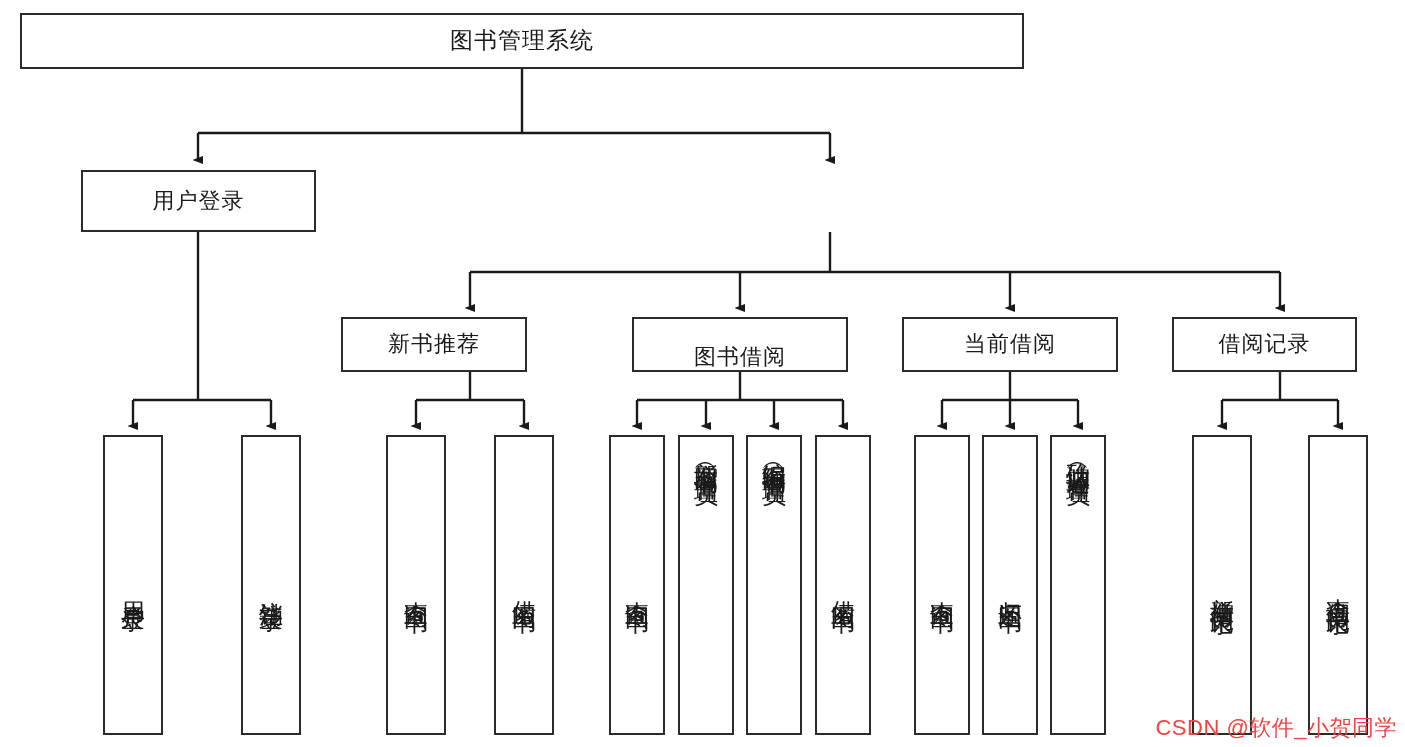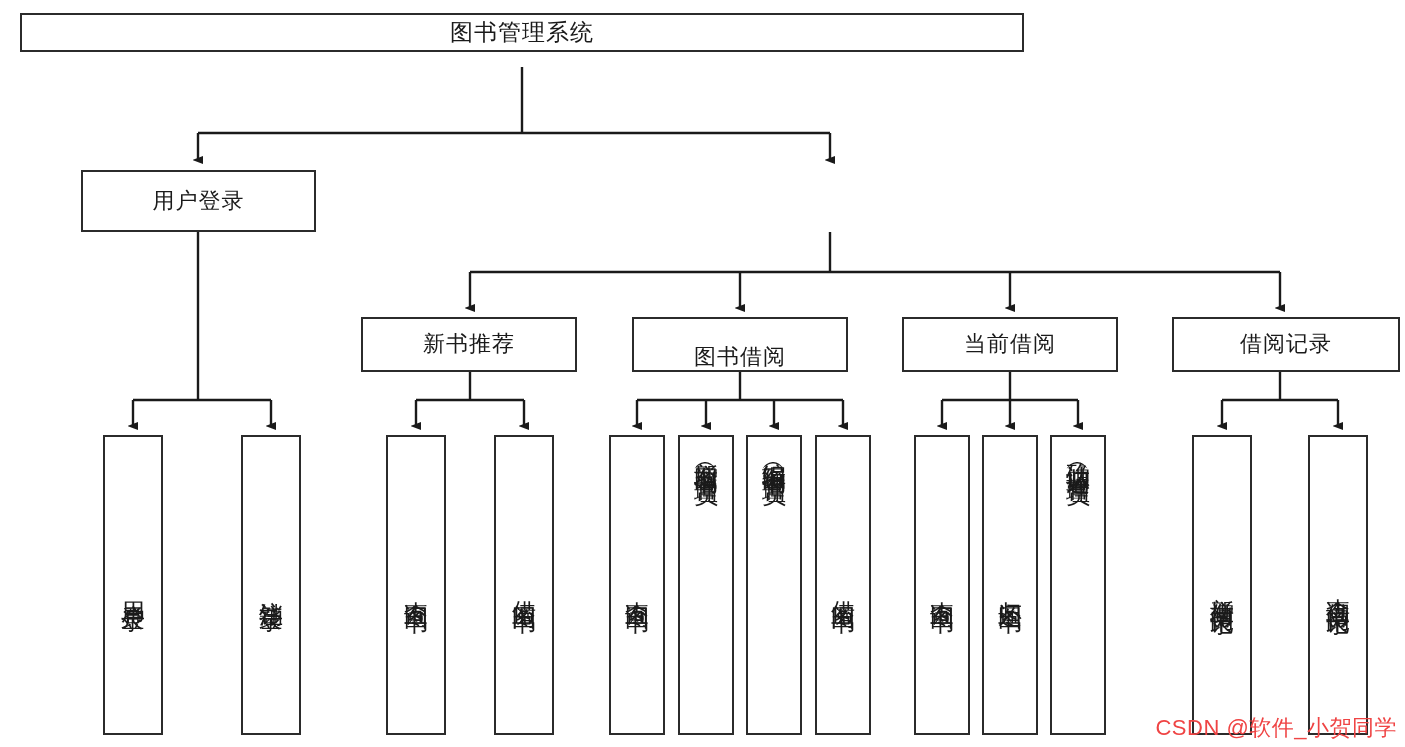--- a/index.html
+++ b/index.html
@@ -119,38 +119,38 @@
       <path d="M1010,400 L1010,426" marker-end="url(#arrow)"></path>
       <path d="M1078,400 L1078,426" marker-end="url(#arrow)"></path>
 
       <path d="M1280,372 L1280,400"></path>
       <path d="M1222,400 L1338,400"></path>
       <path d="M1222,400 L1222,426" marker-end="url(#arrow)"></path>
       <path d="M1338,400 L1338,426" marker-end="url(#arrow)"></path>
     </g>
   </svg>
 
-  <div class="node horiz" id="root-node" style="left:20px; top:13px; width:1004px; height:39px;">
+  <div class="node horiz" id="root-node" style="left:20px; top:13px; width:1004px; height:56px;">
     <span class="node-label">图书管理系统</span>
   </div>
 
   <div class="node horiz" style="left:81px; top:170px; width:235px; height:62px;">
     <span class="node-label">用户登录</span>
   </div>
 
-  <div class="node horiz" style="left:361px; top:317px; width:216px; height:55px;">
+  <div class="node horiz" style="left:341px; top:317px; width:186px; height:55px;">
     <span class="node-label">新书推荐</span>
   </div>
   <div class="node horiz" style="left:632px; top:317px; width:216px; height:55px;align-items:flex-end;">
     <span class="node-label">图书借阅</span>
   </div>
   <div class="node horiz" style="left:902px; top:317px; width:216px; height:55px;">
     <span class="node-label">当前借阅</span>
   </div>
-  <div class="node horiz" style="left:1172px; top:317px; width:228px; height:55px;">
+  <div class="node horiz" style="left:1172px; top:317px; width:185px; height:55px;">
     <span class="node-label">借阅记录</span>
   </div>
 
   <div class="node vert" style="left:103px; top:435px; width:60px; height:300px;">
     <span class="node-label">用户登录</span>
   </div>
   <div class="node vert" style="left:241px; top:435px; width:60px; height:300px;">
     <span class="node-label">注销登录</span>
   </div>
 

